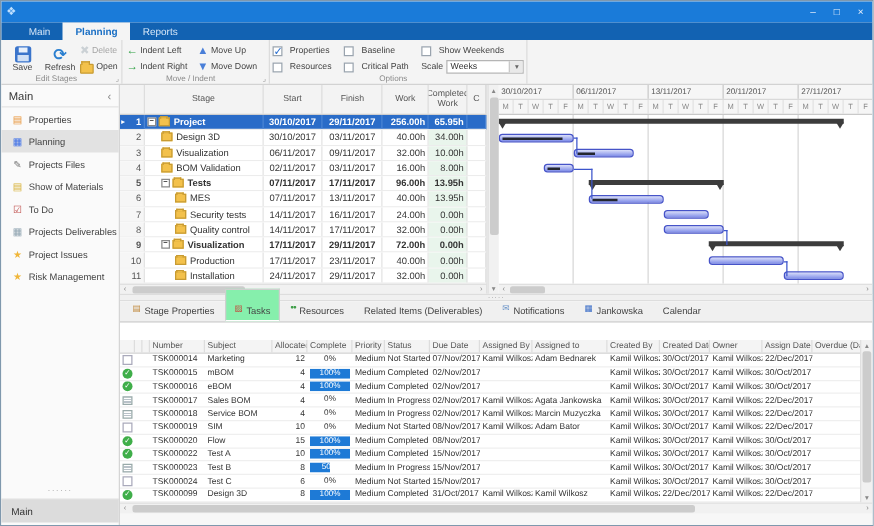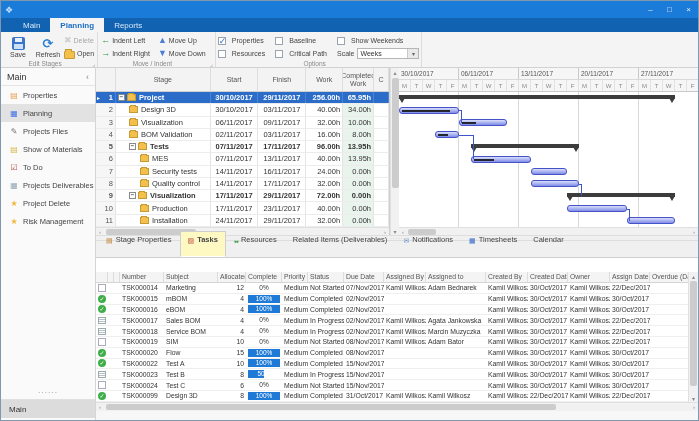--- a/index.html
+++ b/index.html
@@ -96,22 +96,22 @@
   .g-bar{position:absolute;height:7px;border:1px solid #4653c8;border-radius:3px;background:linear-gradient(#d9def9,#7e8ce8)}
   .g-prog{position:absolute;left:2px;top:2px;height:2px;background:#23262e}
   .g-sum{position:absolute;height:4px;background:#3c3c3c}
   .g-tri{position:absolute;top:3px;width:0;height:0;border-left:3px solid transparent;border-right:3px solid transparent;border-top:5px solid #3c3c3c}
   .g-link{position:absolute;background:#3c55cc}
   
   .splitter{position:absolute;left:0;top:167px;right:0;height:6px;background:#f0f0f0;border-top:1px solid #ddd;border-bottom:1px solid #ddd;text-align:center;font-size:5px;color:#888;line-height:4px;letter-spacing:1px}
   
   .bpanel{position:absolute;left:0;top:173px;right:0;bottom:0;background:#fff}
   .b-tabs{display:flex;align-items:flex-end;height:17px;background:#f0f0f0;border-bottom:1px solid #cfcfcf;padding-left:2px}
-  .b-tab{display:flex;align-items:flex-end;height:15px;padding:12px 7px;font-size:7.5px;color:#444;border:1px solid transparent;white-space:nowrap}
-  .b-tab.active{background:#fef9c3;border:1px solid #cfcfcf;border-bottom-color:#fff;font-weight:bold}
+  .b-tab{display:flex;align-items:flex-start;height:15px;padding:12px 7px;font-size:7.5px;color:#444;border:1px solid transparent;white-space:nowrap}
+  .b-tab.active{background:#86efac;border:1px solid #cfcfcf;border-bottom-color:#fff;font-weight:normal}
   .b-tab .gicon{margin-right:3px;font-size:7px}
   .filters{display:flex;align-items:center;height:13px;border-bottom:1px solid #e6e6e6;background:#fbfbfb}
   .filters .cbrow{margin-left:8px}
   .filters .cbrow.second{margin-left:120px}
   .tboard{margin-left:118px;font-size:7.5px;color:#2255cc;text-decoration:underline;font-weight:bold}
   .ttable{position:absolute;left:0;top:31px;right:10px;bottom:18px;overflow:hidden}
   .t-head{display:flex;height:11px;background:#f4f4f4;border-bottom:1px solid #d5d5d5}
   .t-hcell{font-size:6.8px;color:#555;border-right:1px solid #ddd;padding:1px 2px;white-space:nowrap;overflow:hidden;flex:none}
   .t-row{display:flex;height:10.8px;border-bottom:1px solid #efefef;align-items:center}
   .t-cell{font-size:6.8px;color:#333;padding:0 2px;white-space:nowrap;overflow:hidden;flex:none;height:100%;display:flex;align-items:center}
@@ -253,21 +253,21 @@
         <div class="sb-item">
           <span class="sb-ic" style="color: rgb(192, 80, 77);">☑</span>
           <span>To Do</span>
         </div>
         <div class="sb-item">
           <span class="sb-ic" style="color: rgb(143, 163, 176);">▦</span>
           <span>Projects Deliverables</span>
         </div>
         <div class="sb-item">
           <span class="sb-ic" style="color: rgb(240, 182, 58);">★</span>
-          <span>Project Delete</span>
+          <span>Project Issues</span>
         </div>
         <div class="sb-item">
           <span class="sb-ic" style="color: rgb(240, 182, 58);">★</span>
           <span>Risk Management</span>
         </div>
       </div>
     <div class="sb-bottom">
       <div class="sb-handle">······</div>
       <div id="sb-bottom-items">
           <div class="sb-bitem selected">Main</div>
@@ -538,21 +538,21 @@
           </div>
           <div class="b-tab">
             <span>Related Items (Deliverables)</span>
           </div>
           <div class="b-tab">
             <span class="gicon" style="color: rgb(106, 147, 200);">✉</span>
             <span>Notifications</span>
           </div>
           <div class="b-tab">
             <span class="gicon" style="color: rgb(61, 111, 200);">▦</span>
-            <span>Timesheets</span>
+            <span>Jankowska</span>
           </div>
           <div class="b-tab">
             <span>Calendar</span>
           </div>
         </div>
       <div class="ttable">
         <div class="t-head" id="t-head">
             <div class="t-hcell" style="width: 12px;"></div>
             <div class="t-hcell" style="width: 6px;"></div>
             <div class="t-hcell" style="width: 6px;"></div>

